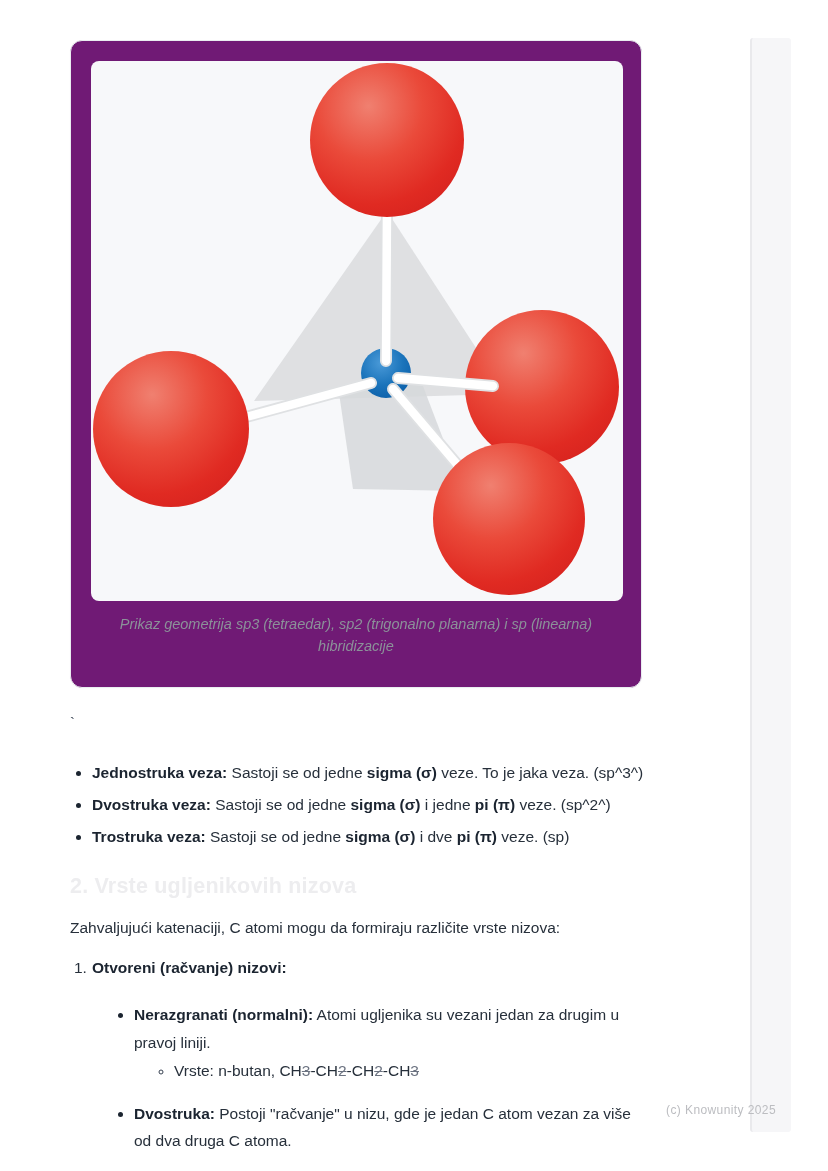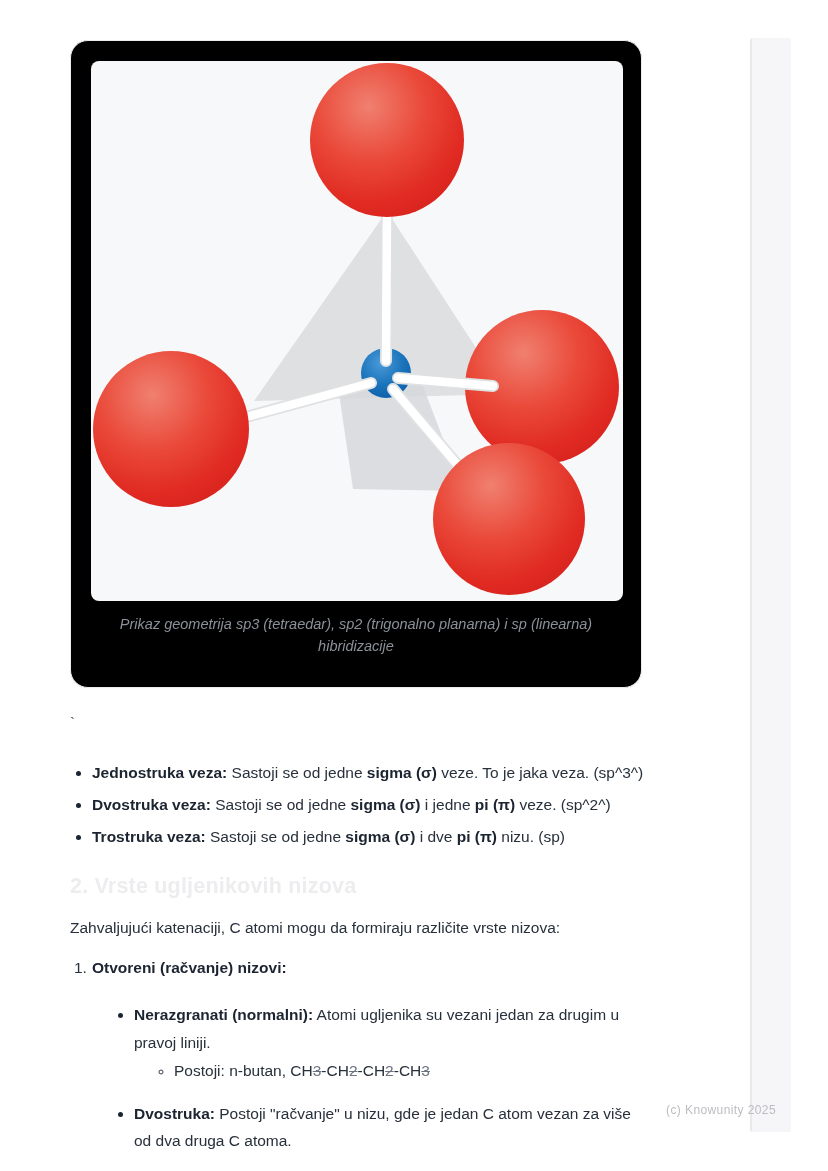--- a/index.html
+++ b/index.html
@@ -11,23 +11,23 @@
     height: 1171px;
     background: #ffffff;
     overflow: hidden;
   }
 
   
   .figure-card {
     position: absolute;
     left: 70px; top: 40px;
     width: 572px; height: 648px;
-    background: #000000;
+    background: #701a75;
     border: 1px solid #e9edf0;
-    border-radius: 18px;
+    border-radius: 12px;
     box-shadow: 0 1px 2px rgba(0,0,0,0.02);
   }
   .molecule-box {
     position: absolute;
     left: 20px; top: 20px;
     width: 532px; height: 540px;
     background: #f7f8fa;
     border-radius: 8px;
     overflow: hidden;
   }
@@ -181,39 +181,39 @@
   <div class="stray-tick">`</div>
 
   <ul class="bond-list txt">
     <li>
       <span><span class="b">Jednostruka veza:</span><span> Sastoji se od jedne </span><span class="b">sigma (σ)</span><span> veze. To je jaka veza. (sp^3^)</span></span>
     </li>
     <li>
       <span><span class="b">Dvostruka veza:</span><span> Sastoji se od jedne </span><span class="b">sigma (σ)</span><span> i jedne </span><span class="b">pi (π)</span><span> veze. (sp^2^)</span></span>
     </li>
     <li>
-      <span><span class="b">Trostruka veza:</span><span> Sastoji se od jedne </span><span class="b">sigma (σ)</span><span> i dve </span><span class="b">pi (π)</span><span> nizu. (sp)</span></span>
+      <span><span class="b">Trostruka veza:</span><span> Sastoji se od jedne </span><span class="b">sigma (σ)</span><span> i dve </span><span class="b">pi (π)</span><span> veze. (sp)</span></span>
     </li>
   </ul>
 
   <div class="faint-heading">2. Vrste ugljenikovih nizova</div>
 
   <div class="intro-para txt">Zahvaljujući katenaciji, C atomi mogu da formiraju različite vrste nizova:</div>
 
   <div class="ordered-item txt">
     <span class="num">1.</span>
     <span><span class="b">Otvoreni (račvanje) nizovi:</span></span>
   </div>
 
   <ul class="nested-list txt">
     <li>
       <span><span class="b">Nerazgranati (normalni):</span><span> Atomi ugljenika su vezani jedan za drugim u pravoj liniji.</span></span>
       <ul class="sub-list">
         <li>
-          <span><span>Postoji: n-butan, CH</span><span class="st">3</span><span>-CH</span><span class="st">2</span><span>-CH</span><span class="st">2</span><span>-CH</span><span class="st">3</span></span>
+          <span><span>Vrste: n-butan, CH</span><span class="st">3</span><span>-CH</span><span class="st">2</span><span>-CH</span><span class="st">2</span><span>-CH</span><span class="st">3</span></span>
         </li>
       </ul>
     </li>
     <li>
       <span><span class="b">Dvostruka:</span><span> Postoji "račvanje" u nizu, gde je jedan C atom vezan za više od dva druga C atoma.</span></span>
     </li>
   </ul>
 
   <div class="scroll-strip"></div>
 

